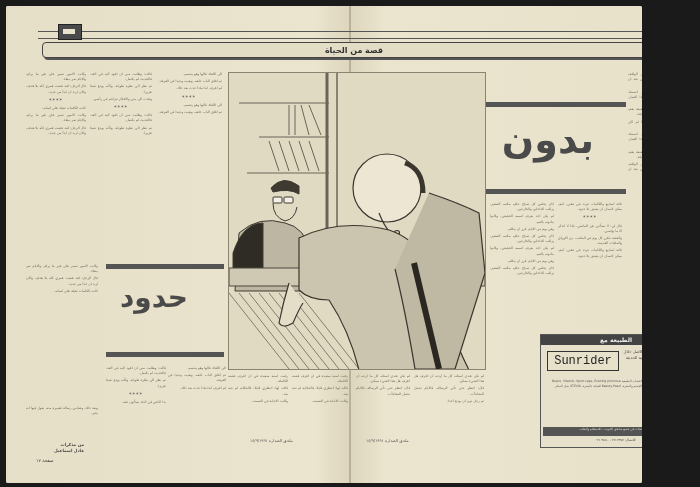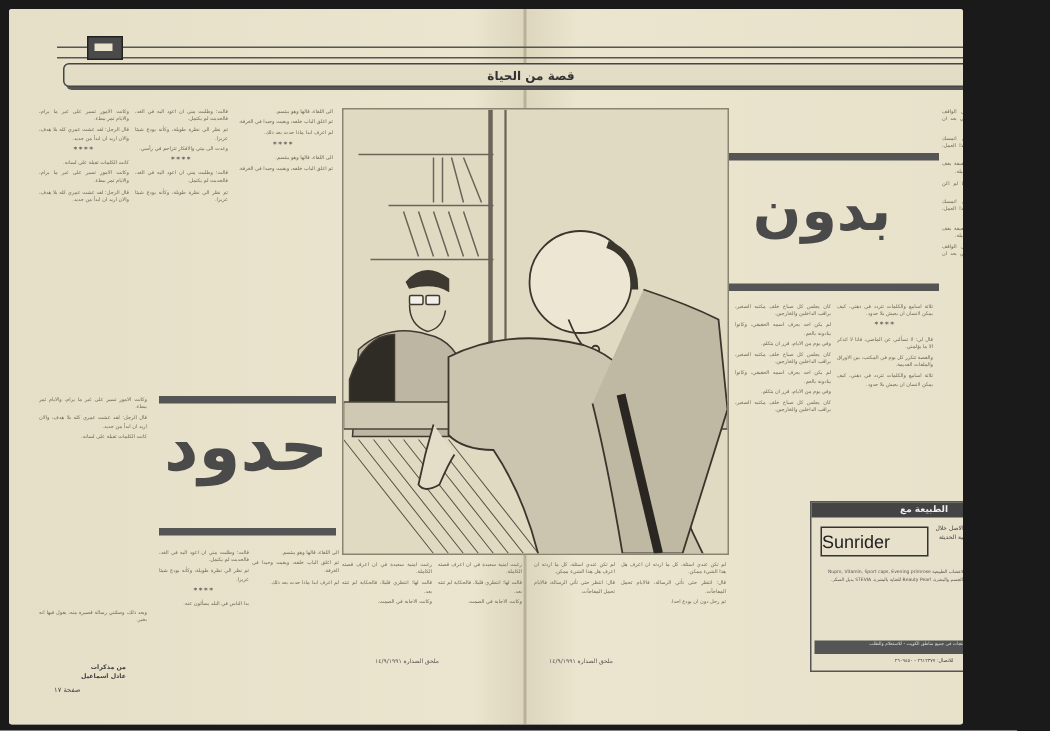--- a/index.html
+++ b/index.html
@@ -20,21 +20,21 @@
   .col p { margin:0 0 2px 0; }
   .stars { text-align:center; font-size:5px; color:#444; margin:3px 0; letter-spacing:1px; }
 
   .illus { position:absolute; left:222px; top:66px; width:256px; height:296px; border:1px solid #8a8472; background:#e1dac3; overflow:hidden; }
 
   .headline { position:absolute; font-family:"DejaVu Sans", sans-serif; font-weight:bold; color:#4a4a4a; direction:rtl; text-align:center; }
   .hl-bar { position:absolute; background:#555; height:5px; }
 
   .ad { position:absolute; left:534px; top:328px; width:150px; height:112px; border:1px solid #555; background:#e7e0ca; }
   .ad-head { height:10px; background:#444; color:#eee; font-size:6px; font-weight:bold; text-align:center; line-height:10px; direction:rtl; }
-  .ad-brand { position:absolute; left:6px; top:16px; width:70px; height:18px; border:1px solid #333; font-family:Liberation Sans, sans-serif; font-size:12px; line-height:18px; text-align:left; color:#222; }
+  .ad-brand { position:absolute; left:6px; top:16px; width:70px; height:18px; border:1px solid #333; font-family:Liberation Mono, monospace; font-size:12px; line-height:18px; text-align:center; color:#222; }
   .ad-sub { position:absolute; left:80px; top:14px; width:66px; font-size:4px; line-height:6px; direction:rtl; color:#444; text-align:center; }
   .ad-body { position:absolute; left:4px; top:44px; width:142px; font-size:3px; line-height:4.6px; direction:rtl; color:#555; }
   .ad-foot { position:absolute; left:2px; top:92px; width:146px; height:9px; background:#555; color:#ddd; font-size:3px; line-height:4.5px; text-align:center; direction:rtl; }
   .ad-contact { position:absolute; left:2px; top:103px; width:146px; font-size:3.2px; text-align:center; direction:rtl; color:#444; }
 
   .footer { position:absolute; font-size:4px; color:#555; direction:rtl; }
   .pagenum { position:absolute; font-size:4.5px; color:#444; direction:rtl; }
   .byline { position:absolute; font-size:4.2px; color:#444; direction:rtl; font-weight:bold; line-height:6px; }
 </style>
 </head>
@@ -71,21 +71,21 @@
   <div class="col" style="left:150px; top:66px; width:66px; height:190px;">
     <p>الى اللقاء، قالها وهو يبتسم.</p>
     <p>ثم اغلق الباب خلفه، وبقيت وحيدا في الغرفة.</p>
     <p>لم اعرف ابدا ماذا حدث بعد ذلك.</p>
     <div class="stars">****</div>
     <p>الى اللقاء، قالها وهو يبتسم.</p>
     <p>ثم اغلق الباب خلفه، وبقيت وحيدا في الغرفة.</p>
   </div>
 
   <div class="hl-bar" style="left:100px; top:258px; width:118px;"></div>
-  <div class="headline" style="left:98px; top:272px; width:120px; font-size:45px; line-height:40px;">حدود</div>
+  <div class="headline" style="left:88px; top:272px; width:120px; font-size:28px; line-height:40px;">حدود</div>
   <div class="hl-bar" style="left:100px; top:346px; width:118px;"></div>
 
   <div class="col" style="left:20px; top:258px; width:72px; height:140px;">
     <p>وكانت الامور تسير على غير ما يرام، والايام تمر ببطء.</p>
     <p>قال الرجل: لقد عشت عمري كله بلا هدف، والان اريد ان ابدأ من جديد.</p>
     <p>كانت الكلمات ثقيلة على لسانه.</p>
   </div>
   <div class="col" style="left:20px; top:400px; width:72px; height:20px;">
     <p>وبعد ذلك، وصلتني رسالة قصيرة منه، يقول فيها انه بخير.</p>
   </div>

